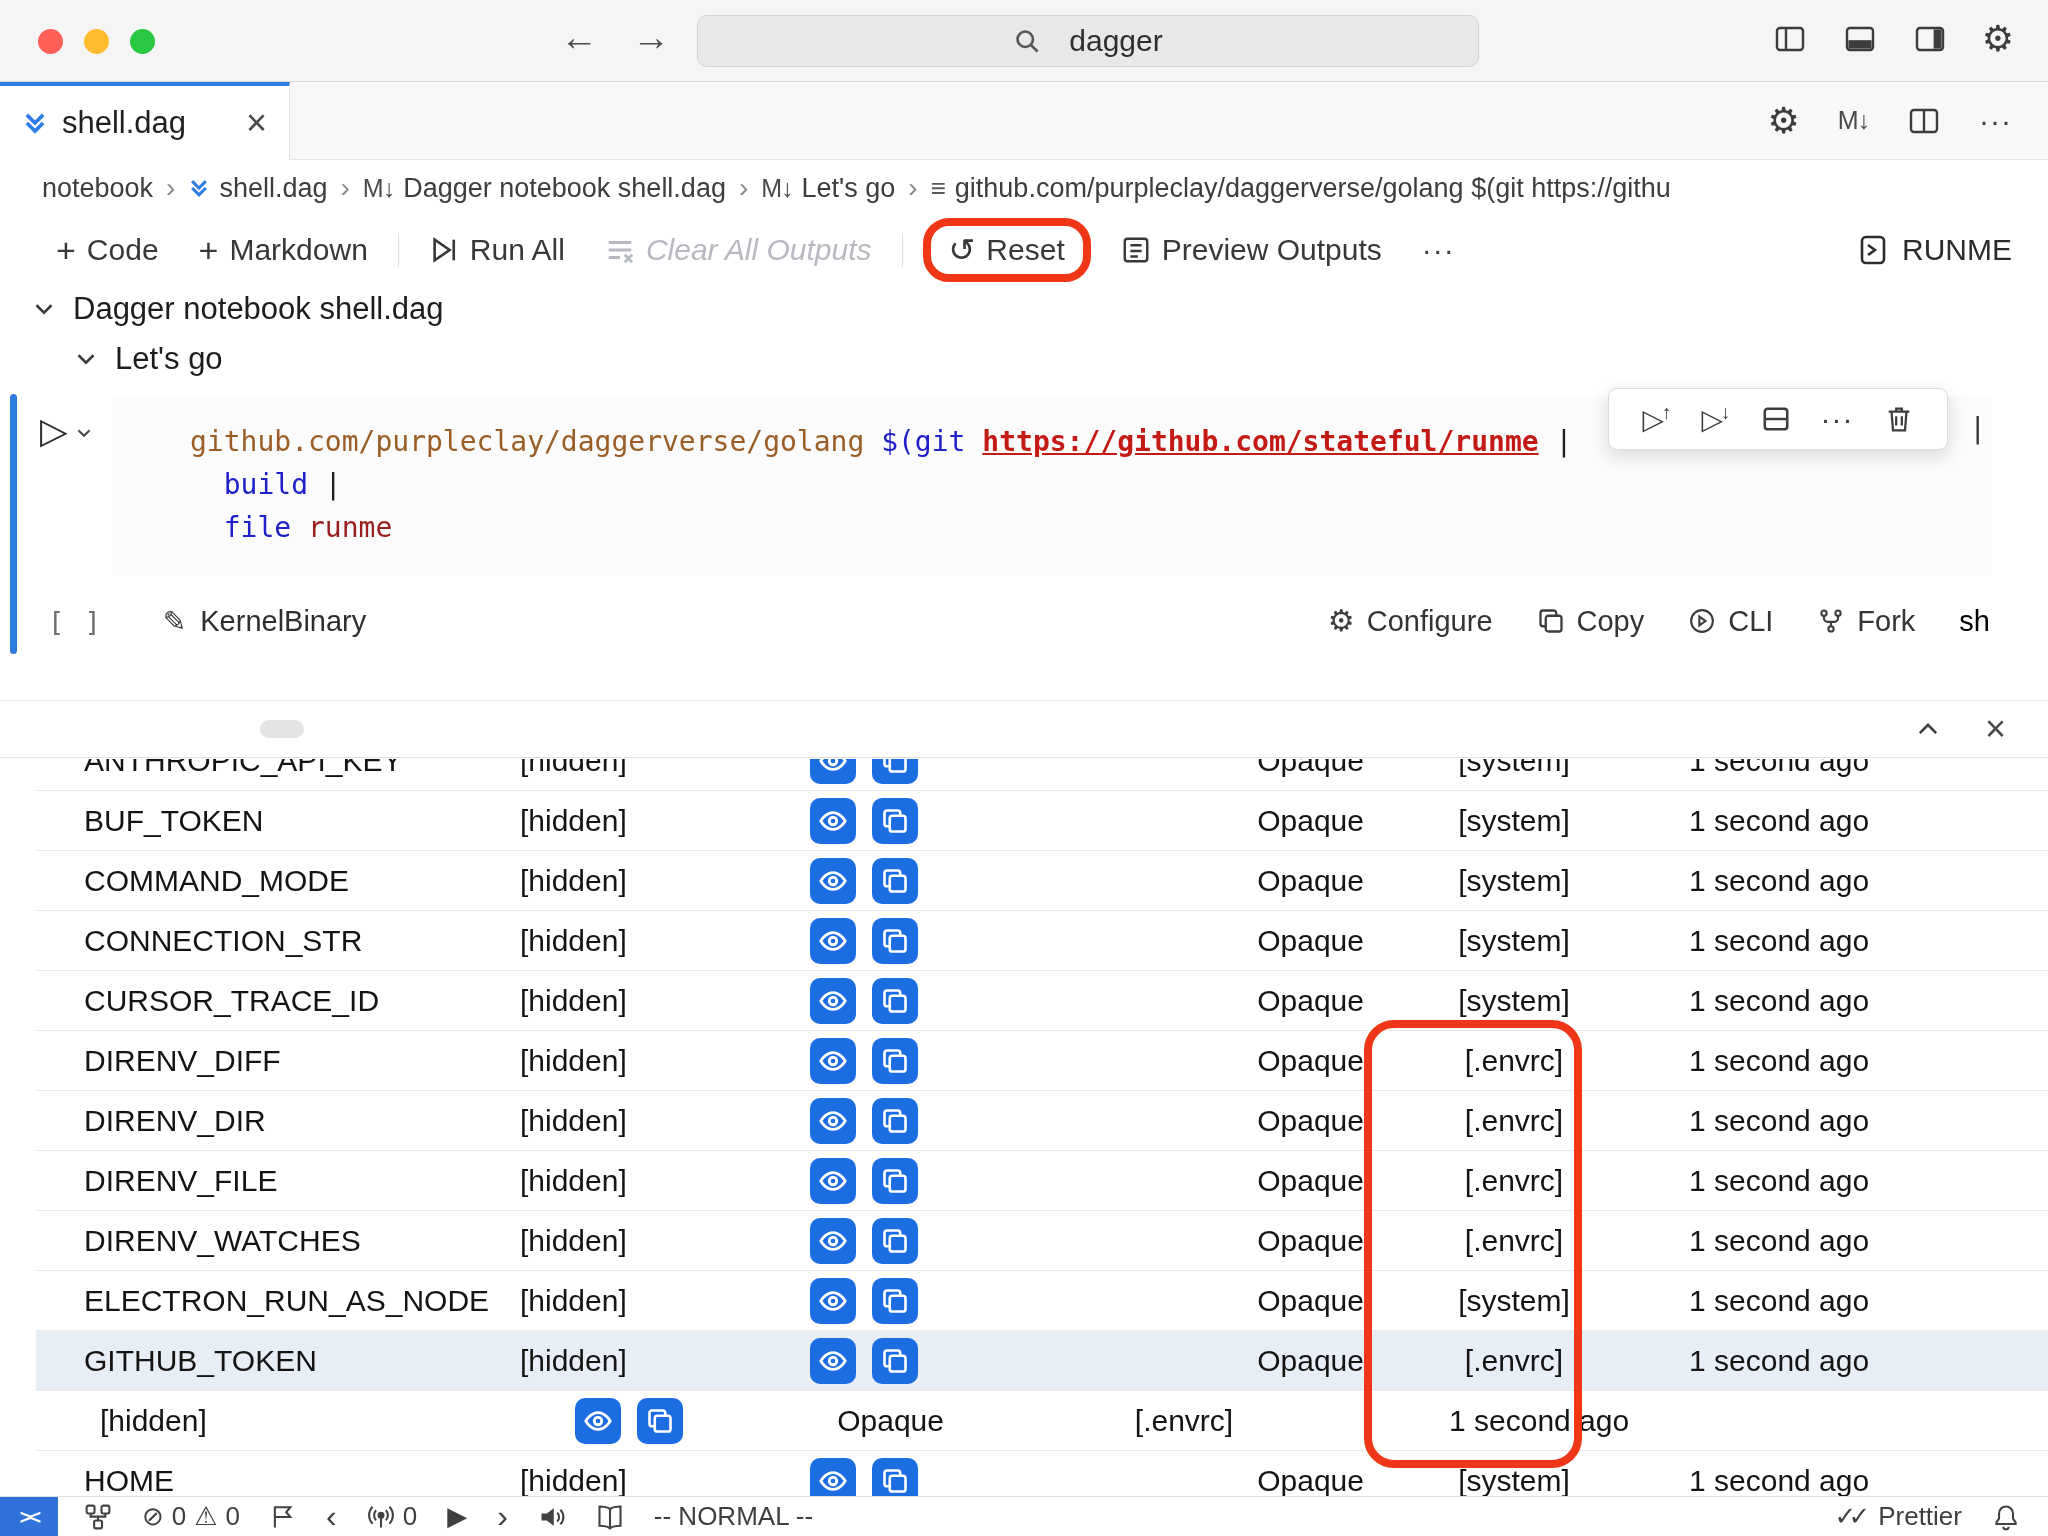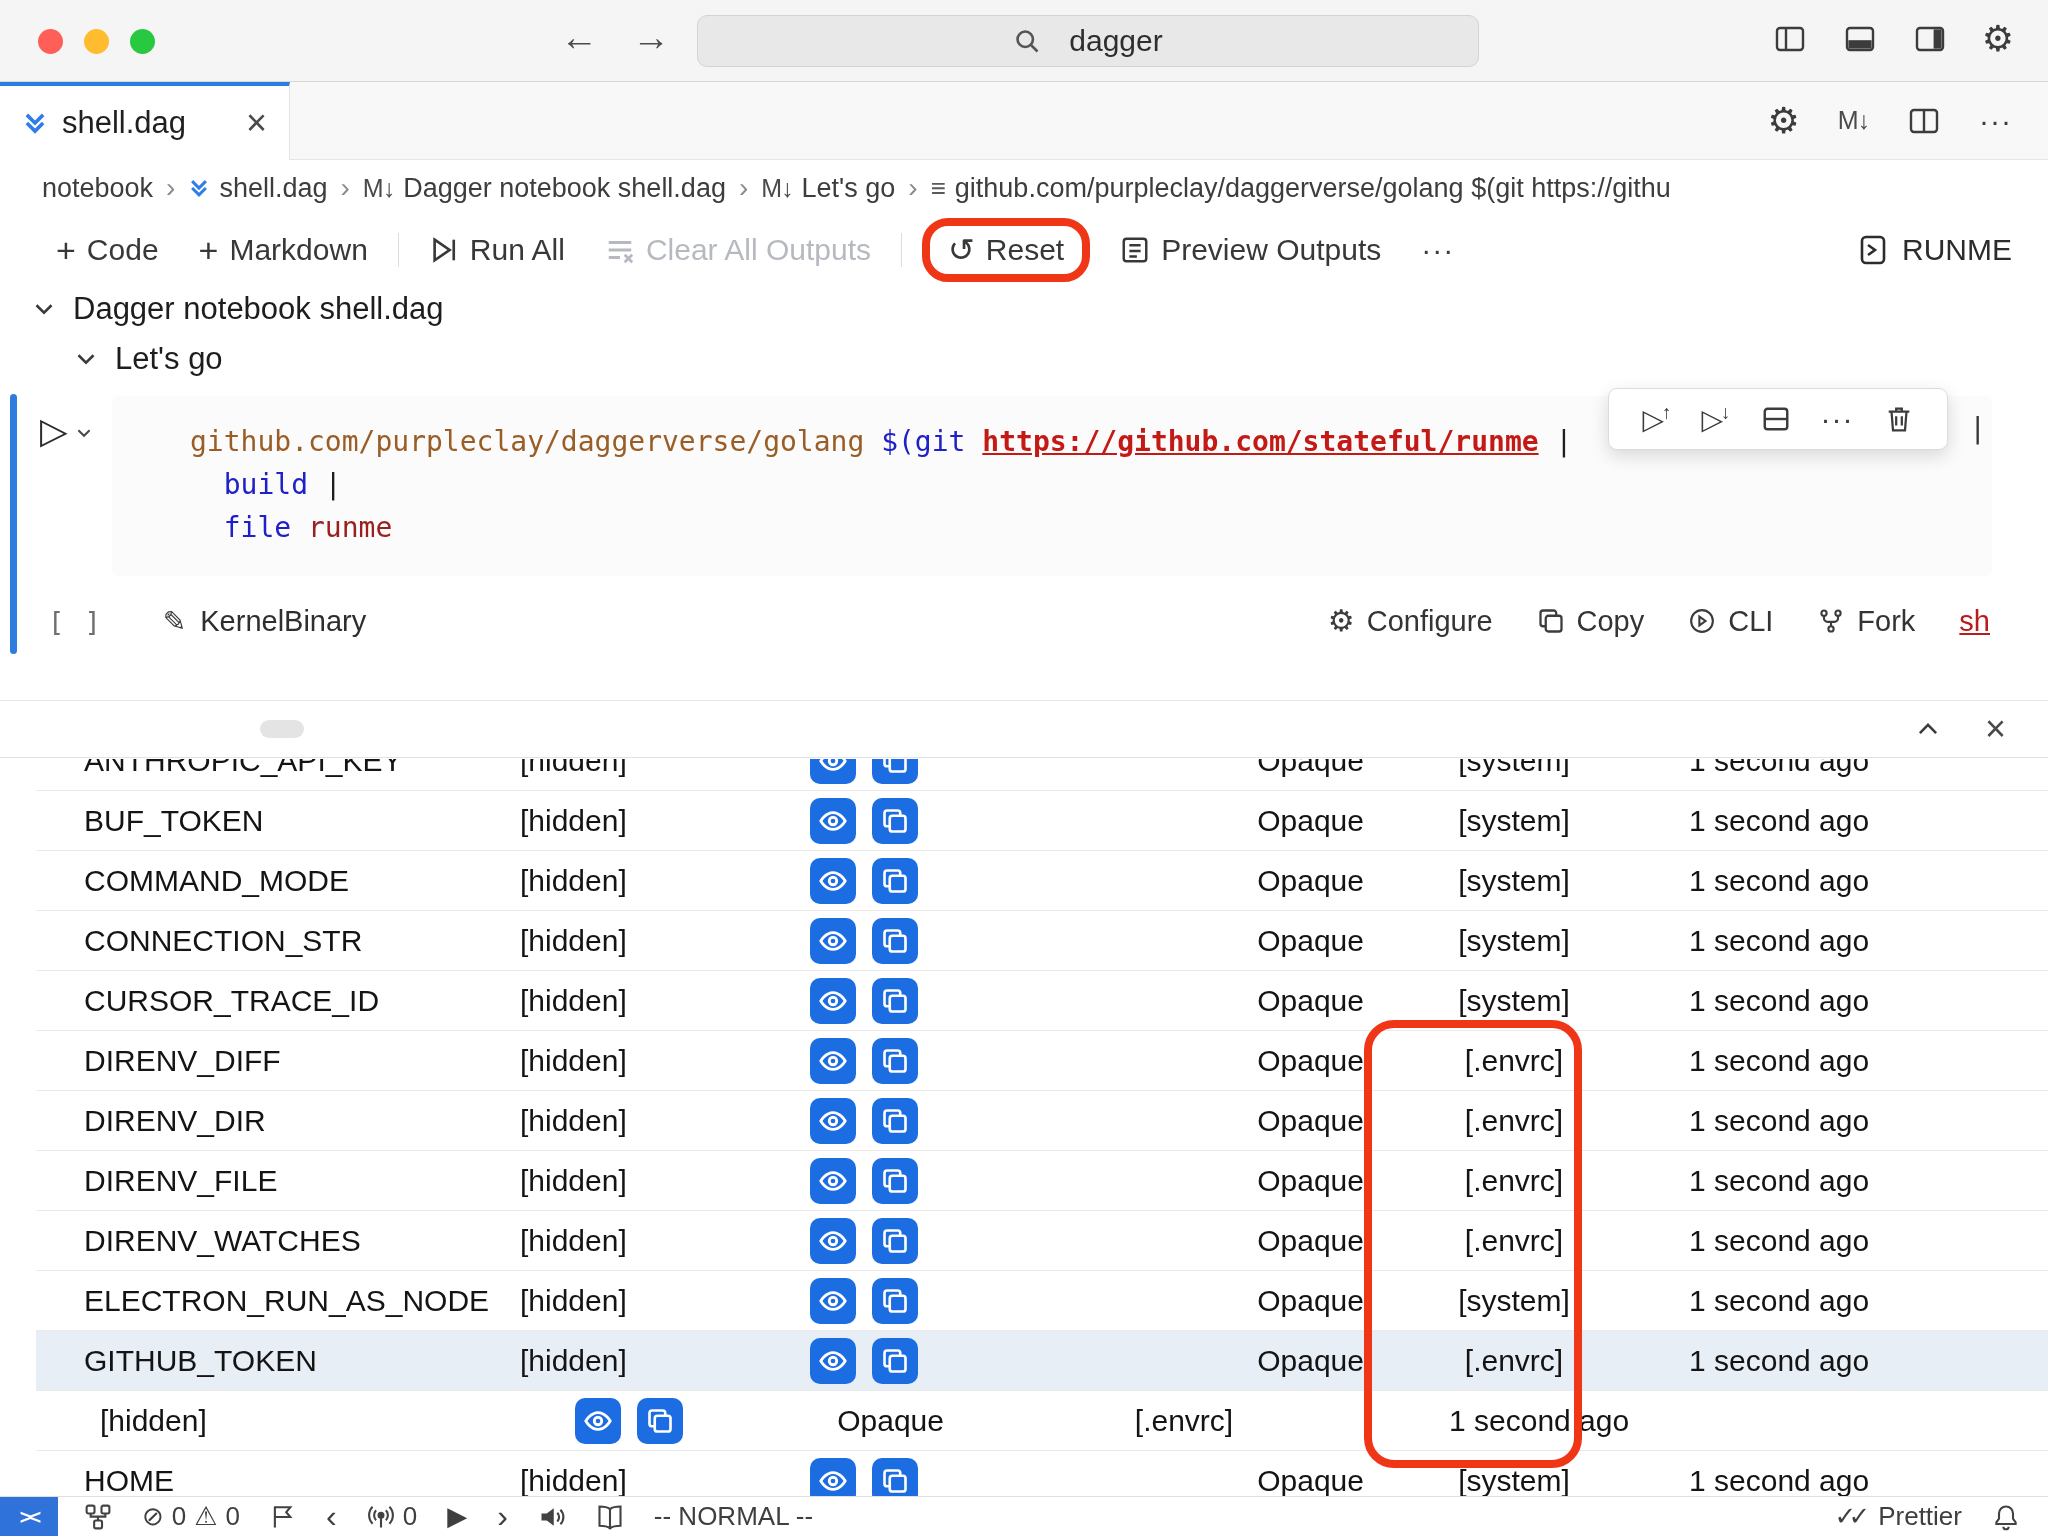--- a/index.html
+++ b/index.html
@@ -28,21 +28,21 @@
 
   
   .breadcrumb { position:absolute; top:160px; left:0; width:1732px; height:56px; display:flex; align-items:center; padding-left:42px; font-size:27px; color:#3d3d3d; white-space:nowrap; overflow:hidden; background:#fff; }
   .crumb { display:inline-flex; align-items:center; gap:9px; }
   .crumb-sep { margin:0 13px; color:#8a8a8a; font-size:28px; }
   .list-glyph { font-size:26px; color:#5a5a5a; }
 
   
   .nbtoolbar { position:absolute; top:216px; left:0; width:2048px; height:68px; display:flex; align-items:center; padding:0 36px; background:#fff; }
   .tbtn { display:inline-flex; align-items:center; gap:11px; border:none; background:none; font-family:inherit; font-size:30px; color:#383838; padding:0 20px; height:56px; }
-  .tbtn.disabled { color:#b6bac0; }
+  .tbtn.disabled { color:#b6bac0;font-style:italic; }
   .vdiv { width:1px; height:34px; background:#dedede; margin:0 10px; }
   .plus-glyph { font-size:34px; line-height:1; }
   .reset-ring { display:inline-flex; align-items:center; border:8px solid #ef3617; border-radius:26px; padding:0 6px; margin:0 10px; height:64px; }
   .reset-ring .tbtn { padding:0 12px; height:46px; }
   .reset-glyph { font-size:32px; line-height:1; }
   .nb-spacer { flex:1; }
   .runme-btn { display:inline-flex; align-items:center; gap:13px; font-size:30px; color:#2c2c2c; border:none; background:none; font-family:inherit; }
 
   
   .outline-row1 { position:absolute; top:284px; left:0; height:50px; display:flex; align-items:center; gap:17px; padding-left:32px; font-size:31px; color:#1d1d1d; }
@@ -63,21 +63,21 @@
   .code-tail { position:absolute; right:62px; top:24px; font-family:"DejaVu Sans Mono", monospace; font-size:28px; color:#333; }
   .cell-toolbar { position:absolute; left:1608px; top:0px; width:340px; height:62px; background:#fff; border:1px solid #dcdcdc; border-radius:9px; box-shadow:0 6px 18px rgba(0,0,0,.14); display:flex; align-items:center; justify-content:center; gap:30px; }
   .ct-btn { display:inline-flex; align-items:center; border:none; background:none; font-size:28px; color:#3c3c3c; font-family:inherit; }
   .ct-btn .mini { font-size:19px; margin-left:-2px; margin-top:-12px; }
   .cell-footer { position:absolute; left:0; top:198px; width:2048px; height:70px; display:flex; align-items:center; padding-left:48px; }
   .exec-count { font-family:"DejaVu Sans Mono", monospace; font-size:27px; color:#6f6f6f; letter-spacing:2px; }
   .kernel-group { display:inline-flex; align-items:center; gap:14px; margin-left:60px; font-size:29px; color:#2e2e2e; }
   .pencil-glyph { font-size:28px; color:#3a3a3a; }
   .footer-right { margin-left:auto; display:flex; align-items:center; gap:44px; padding-right:58px; font-size:29px; color:#343434; }
   .fbtn { display:inline-flex; align-items:center; gap:12px; border:none; background:none; font-family:inherit; font-size:29px; color:#343434; }
-  .lang-label { color:#b91c1c;text-decoration:underline; }
+  .lang-label { color:#000000; }
 
   
   .panel-tabs { position:absolute; top:700px; left:0; width:2048px; height:58px; background:#fff; border-top:1px solid #e6e6e6; border-bottom:1px solid #e2e2e2; display:flex; align-items:center; padding-left:40px; gap:46px; font-size:28px; color:#303030; }
   .ptab { white-space:nowrap; }
   .ptab.active { background:#e4e4e4; border-radius:14px; padding:9px 22px; margin:0 -10px; }
   .panel-tabs-right { margin-left:auto; display:flex; align-items:center; gap:44px; padding-right:42px; }
 
   .table-viewport { position:absolute; top:759px; left:0; width:2048px; height:737px; overflow:hidden; background:#fff; }
   .table-inner { margin-top:-28px;padding-left:36px; }
   .env-row { display:grid; grid-template-columns:420px 250px 220px 420px 240px auto; align-items:center; height:60px; border-bottom:1px solid #eaeaea; padding-left:48px; font-size:30px; color:#141414; background:#fff; }

